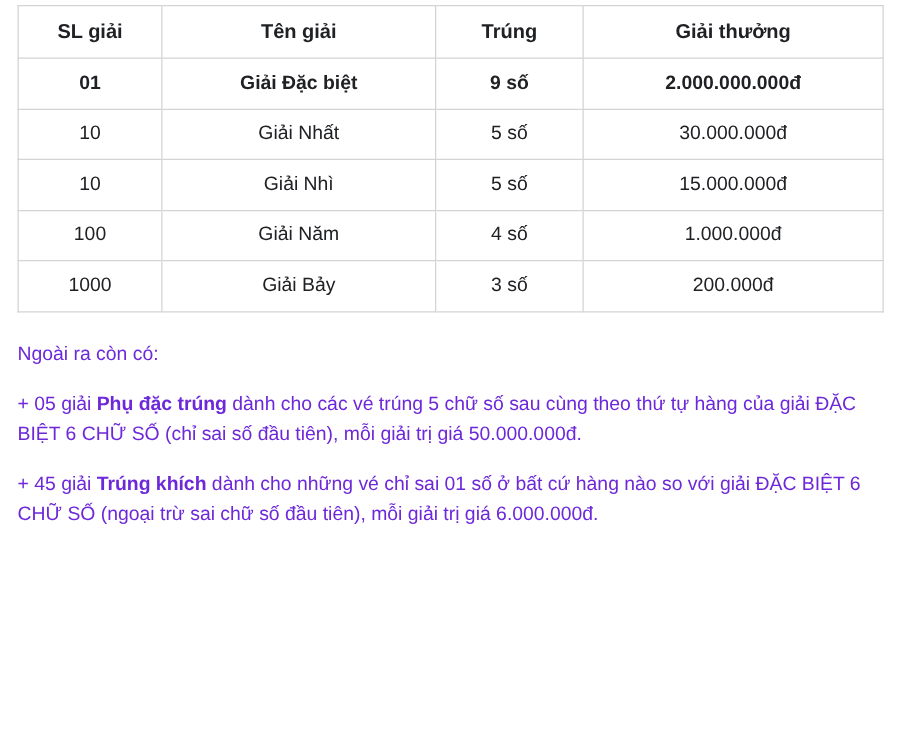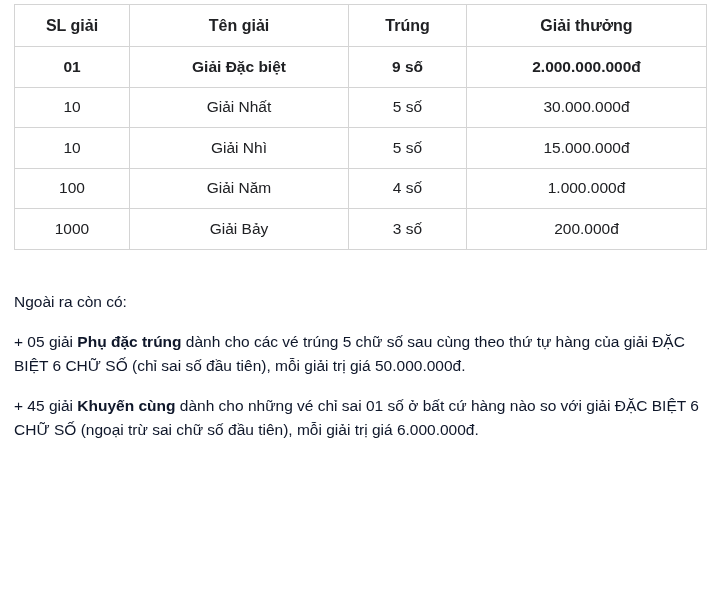--- a/index.html
+++ b/index.html
@@ -44,24 +44,24 @@
   }
   table.prize-table tr.highlight td {
     font-weight: bold;
   }
   col.c1 { width: 115px; }
   col.c2 { width: 219px; }
   col.c3 { width: 118px; }
   col.c4 { width: 240px; }
 
   .notes {
-    margin: 40px 14px 0 14px;
+    margin: 22px 14px 0 14px;
     font-size: 15.5px;
     line-height: 1.55;
-    color: #0f172a;
+    color: #6d28d9;
   }
   .notes p {
     margin: 0 0 16px 0;
   }
   .notes p:last-child {
     margin-bottom: 0;
   }
   .notes b {
     font-weight: bold;
   }
@@ -116,16 +116,16 @@
         <td>Giải Bảy</td>
         <td>3 số</td>
         <td>200.000đ</td>
       </tr>
     </tbody>
   </table>
 
   <div class="notes">
     <p>Ngoài ra còn có:</p>
     <p><span>+ 05 giải </span><b>Phụ đặc trúng</b><span> dành cho các vé trúng 5 chữ số sau cùng theo thứ tự hàng của giải ĐẶC BIỆT 6 CHỮ SỐ (chỉ sai số đầu tiên), mỗi giải trị giá 50.000.000đ.</span></p>
-    <p><span>+ 45 giải </span><b>Khuyến cùng</b><span> dành cho những vé chỉ sai 01 số ở bất cứ hàng nào so với giải ĐẶC BIỆT 6 CHỮ SỐ (ngoại trừ sai chữ số đầu tiên), mỗi giải trị giá 6.000.000đ.</span></p>
+    <p><span>+ 45 giải </span><b>Trúng khích</b><span> dành cho những vé chỉ sai 01 số ở bất cứ hàng nào so với giải ĐẶC BIỆT 6 CHỮ SỐ (ngoại trừ sai chữ số đầu tiên), mỗi giải trị giá 6.000.000đ.</span></p>
   </div>
 
 </div>
 
 </body></html>

